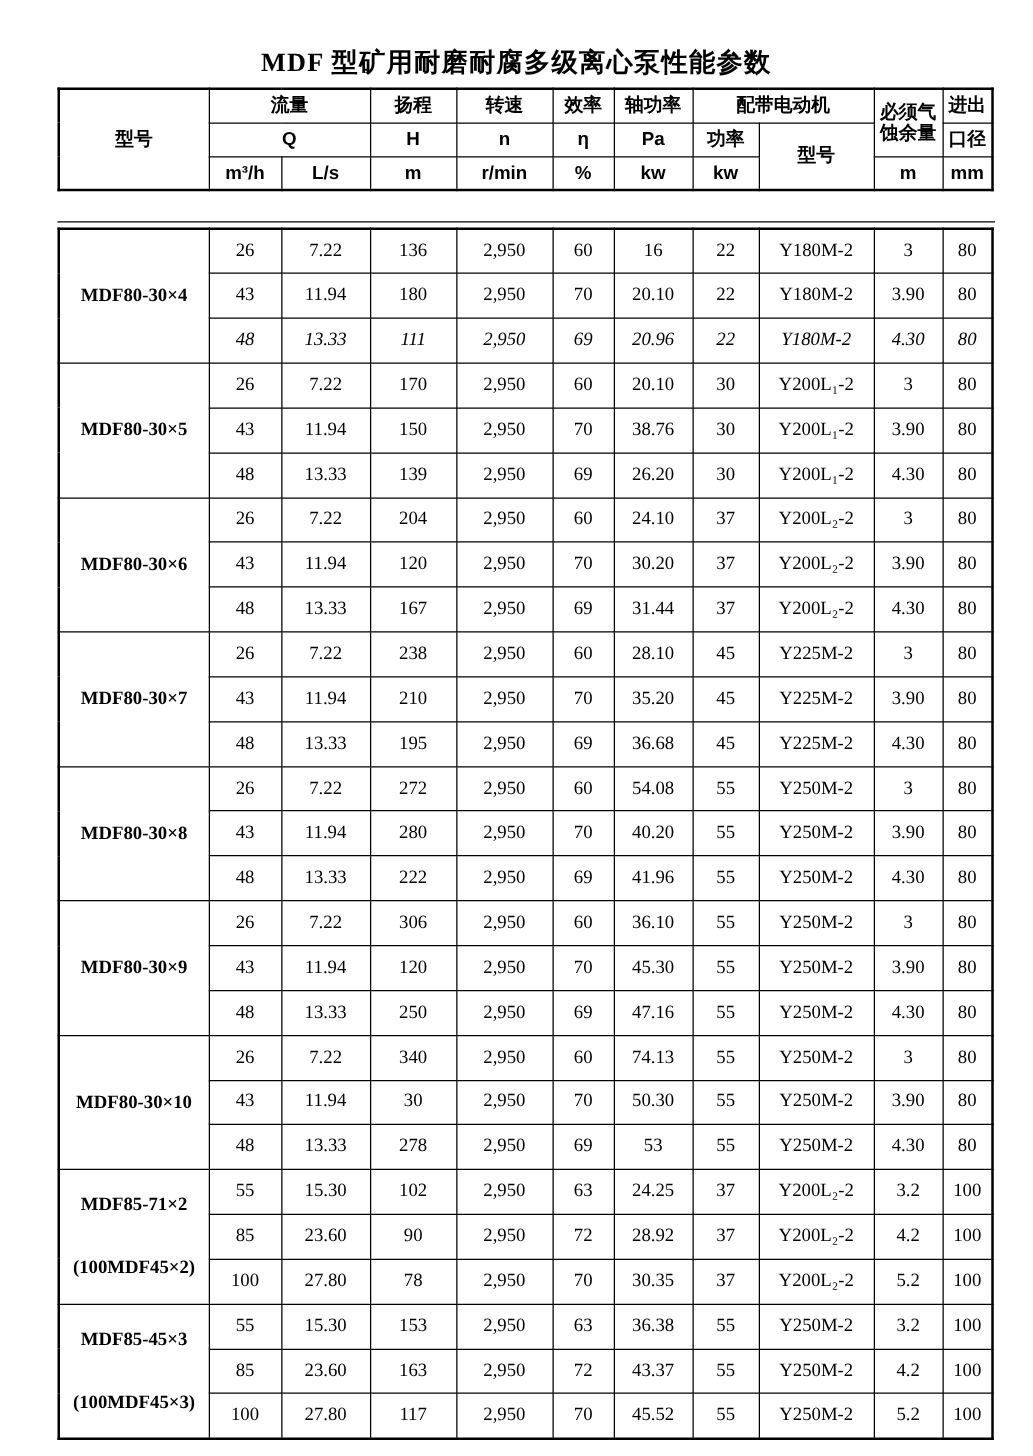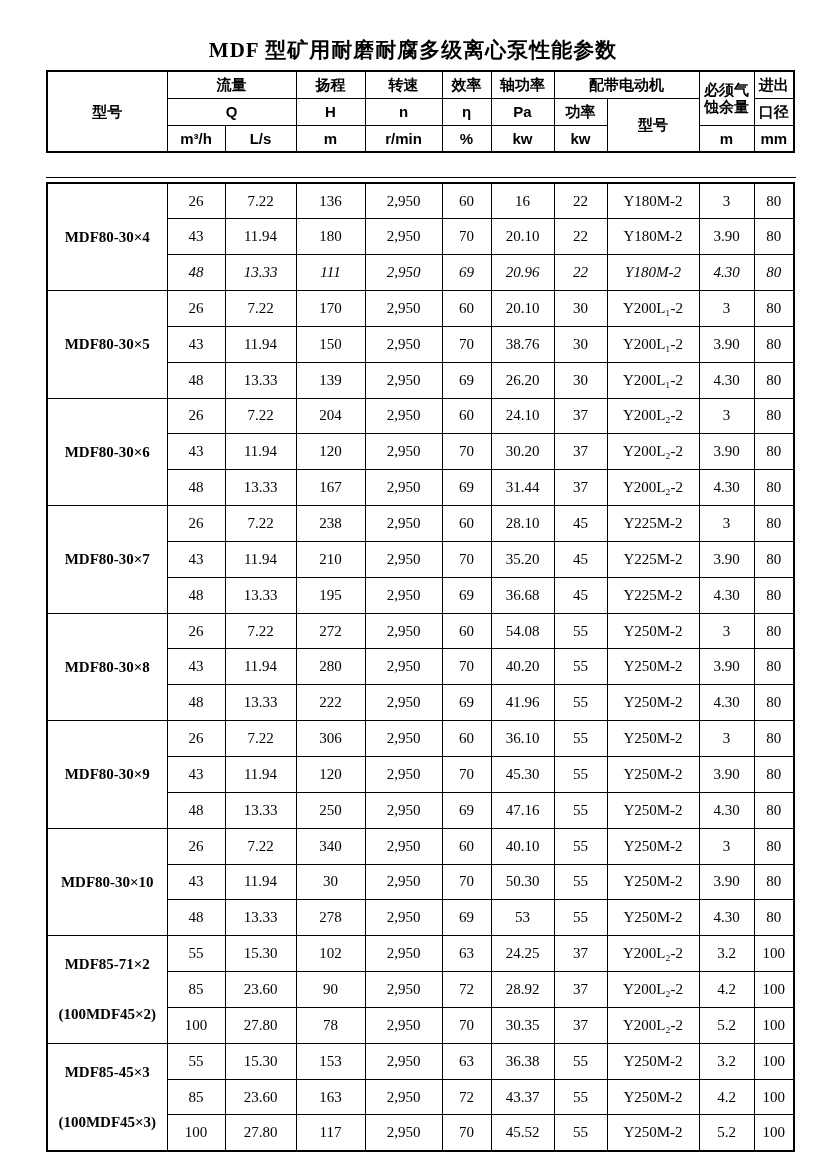--- a/index.html
+++ b/index.html
@@ -333,21 +333,21 @@
         </tr>
         <tr>
           <td rowspan="3" class="model-cell">
             <div>MDF80-30×10</div>
           </td>
           <td>26</td>
           <td>7.22</td>
           <td>340</td>
           <td>2,950</td>
           <td>60</td>
-          <td>40.10</td>
+          <td>74.13</td>
           <td>55</td>
           <td>Y250M-2</td>
           <td>3</td>
           <td>80</td>
         </tr>
         <tr>
           <td>43</td>
           <td>11.94</td>
           <td>30</td>
           <td>2,950</td>

